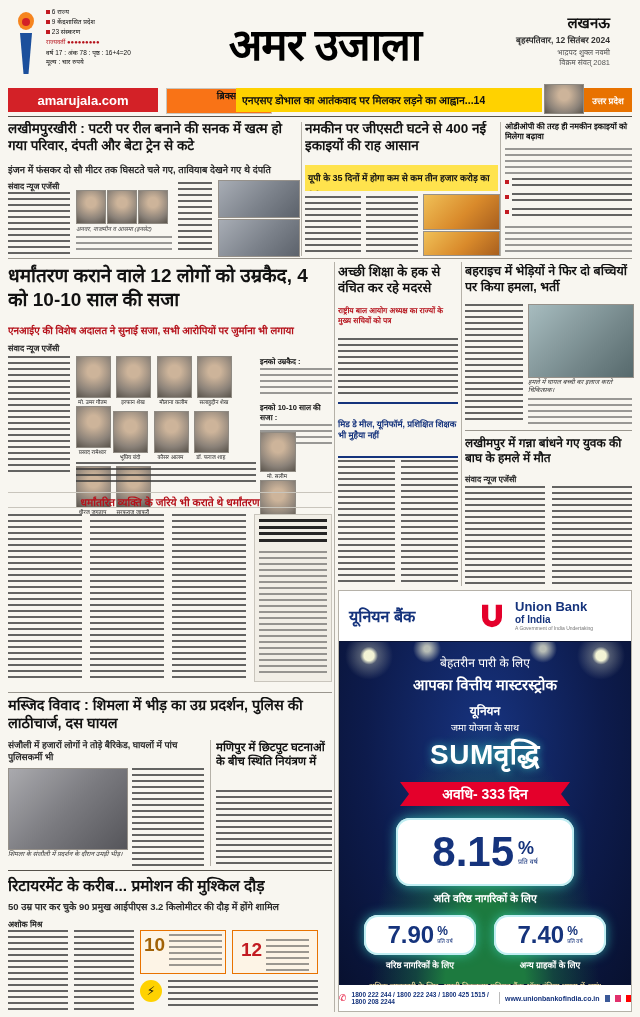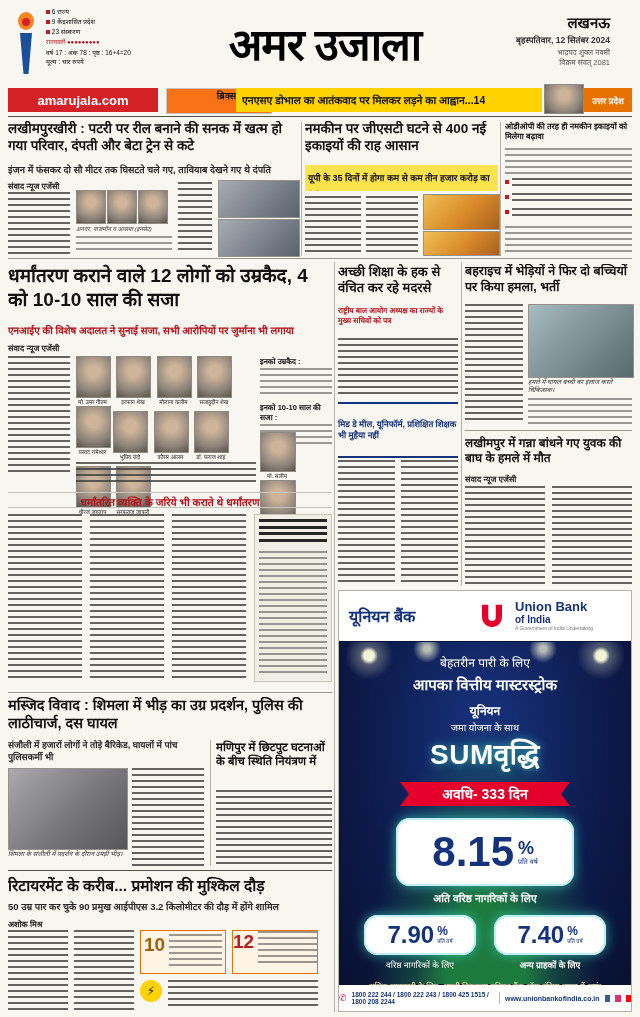--- a/index.html
+++ b/index.html
@@ -223,21 +223,21 @@
   <div class="abs hl nowrap" style="left:8px;top:876px;width:324px;height:22px;font-size:15.5px;">रिटायरमेंट के करीब... प्रमोशन की मुश्किल दौड़</div>
   <div class="abs sub nowrap" style="left:8px;top:900px;width:324px;height:14px;font-size:9.5px;">50 उम्र पार कर चुके 90 प्रमुख आईपीएस 3.2 किलोमीटर की दौड़ में होंगे शामिल</div>
   <div class="abs byline" style="left:8px;top:918px;width:80px;">अशोक मिश्र</div>
   <div class="abs greek" style="left:8px;top:930px;width:60px;height:80px;"></div>
   <div class="abs greek" style="left:74px;top:930px;width:60px;height:80px;"></div>
 
   <div class="abs" style="left:140px;top:930px;width:86px;height:44px;border:1px solid #e87200;background:#fdf4e6;display:flex;padding:3px;box-sizing:border-box;gap:4px;">
     <span style="font-size:19px;font-weight:800;color:#a16207;">10</span>
     <span class="greek lt" style="flex:1;height:34px;"></span>
   </div>
-  <div class="abs" style="left:232px;top:930px;width:86px;height:44px;border:1px solid #e87200;background:#fdf4e6;display:flex;padding:0;box-sizing:border-box;gap:4px;">
+  <div class="abs" style="left:232px;top:930px;width:86px;height:44px;border:1px solid #e87200;background:#fdf4e6;display:flex;padding:8px;box-sizing:border-box;gap:4px;">
     <span style="font-size:19px;font-weight:800;color:#c21a21;">12</span>
     <span class="greek lt" style="flex:1;height:34px;"></span>
   </div>
   <div class="abs" style="left:140px;top:980px;width:22px;height:22px;border-radius:50%;background:#ffd200;display:flex;align-items:center;justify-content:center;font-size:12px;">⚡</div>
   <div class="abs greek" style="left:168px;top:980px;width:150px;height:30px;"></div>
   <div class="abs greek" style="left:8px;top:1014px;width:0;height:0;"></div>
 
   <div class="abs" style="left:338px;top:590px;width:294px;height:422px;background:#fff;border:1px solid #b5b1a8;box-sizing:border-box;">
 
     <div class="abs" style="left:0;top:0;width:292px;height:50px;background:#fff;">
@@ -274,21 +274,21 @@
 
       <div style="display:flex;justify-content:center;gap:18px;margin-top:10px;">
         <div style="text-align:center;">
           <div class="pill" style="width:112px;height:40px;gap:3px;">
             <span style="font-size:24px;font-weight:800;line-height:1;">7.90</span>
             <span style="display:inline-block;text-align:left;">
               <span style="font-size:12px;font-weight:800;display:block;line-height:1;">%</span>
               <span style="font-size:5.5px;display:block;">प्रति वर्ष</span>
             </span>
           </div>
-          <div style="color:#fff;font-size:8.5px;font-weight:400;margin-top:4px;">वरिष्ठ नागरिकों के लिए</div>
+          <div style="color:#fff;font-size:8.5px;font-weight:700;margin-top:4px;">वरिष्ठ नागरिकों के लिए</div>
         </div>
         <div style="text-align:center;">
           <div class="pill" style="width:112px;height:40px;gap:3px;">
             <span style="font-size:24px;font-weight:800;line-height:1;">7.40</span>
             <span style="display:inline-block;text-align:left;">
               <span style="font-size:12px;font-weight:800;display:block;line-height:1;">%</span>
               <span style="font-size:5.5px;display:block;">प्रति वर्ष</span>
             </span>
           </div>
           <div style="color:#fff;font-size:8.5px;font-weight:800;margin-top:4px;">अन्य ग्राहकों के लिए</div>

